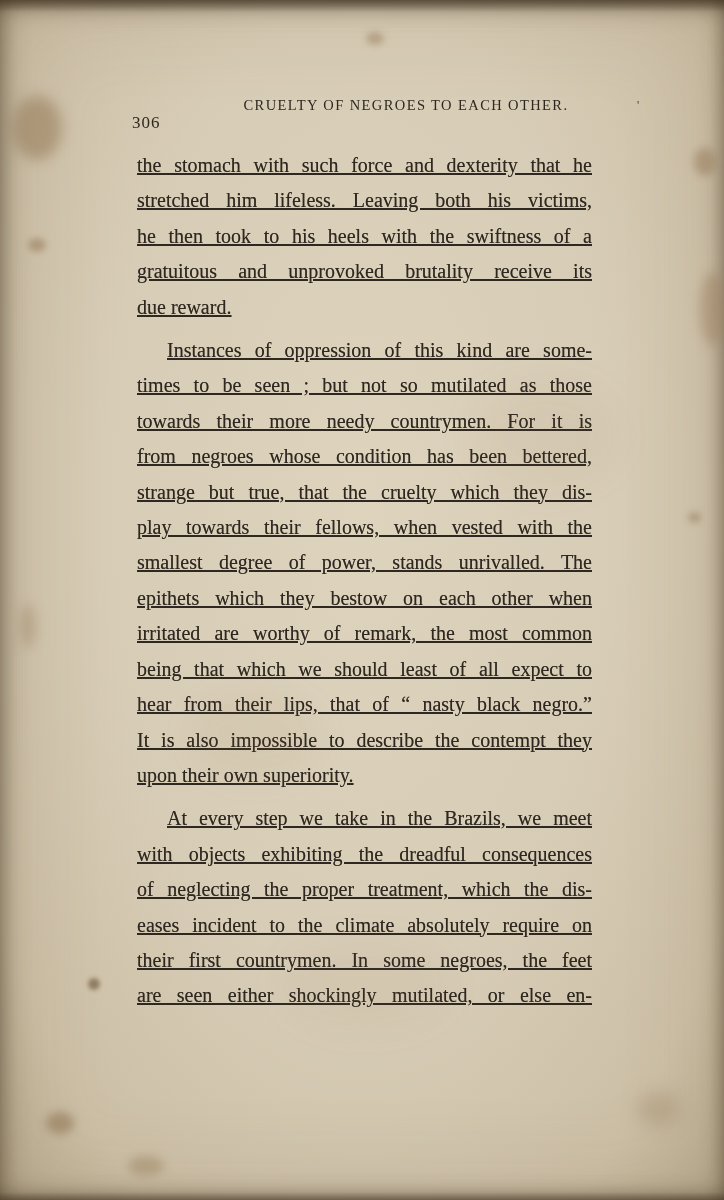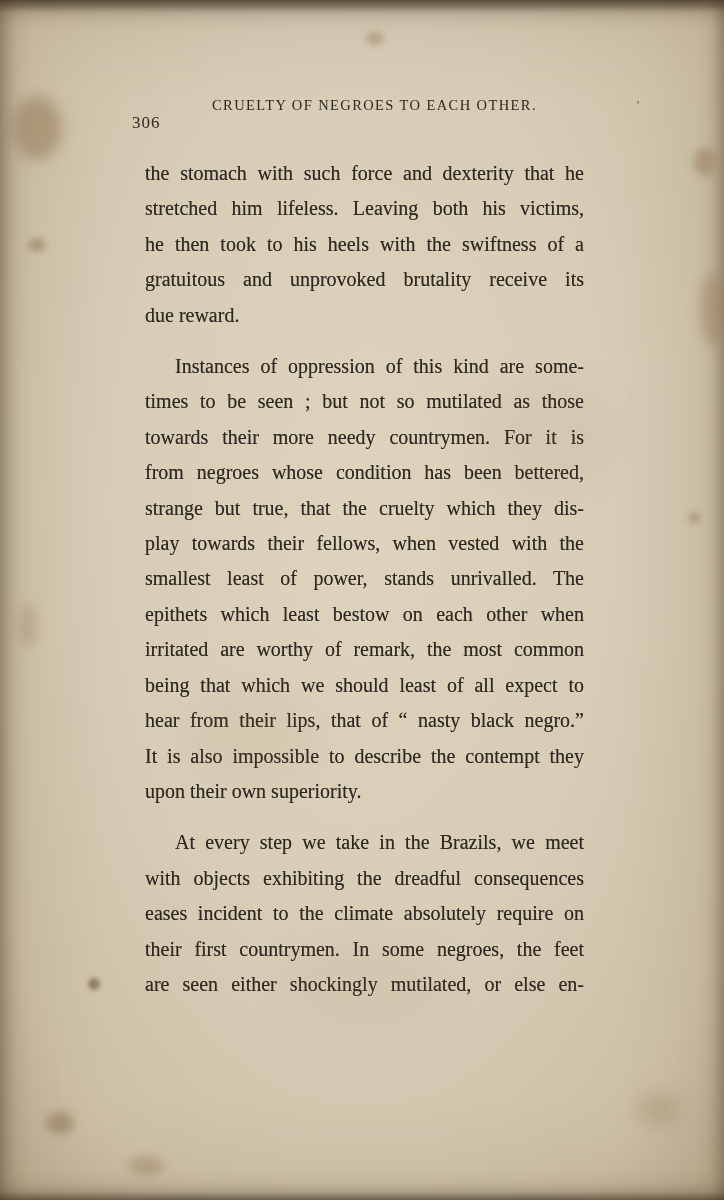--- a/index.html
+++ b/index.html
@@ -43,42 +43,42 @@
   .pagenum {
     position: absolute;
     left: 2px;
     top: 16px;
     font-size: 17px;
     letter-spacing: 1px;
   }
   .running {
     display: block;
     padding-left: 82px;
-    text-align: left;
+    text-align: center;
     font-size: 14.5px;
     letter-spacing: 1.4px;
     white-space: nowrap;
   }
   .stray {
     position: absolute;
     left: 637px;
     top: 98px;
     font-size: 12px;
     color: #4a3f30;
   }
   .text-body {
     position: absolute;
     left: 129px;
     top: 140px;
     width: 471px;
     font-size: 20px;
     line-height: 35.4px;
     text-rendering: optimizeLegibility;
   }
-  .paragraph { margin: 16px; }
+  .paragraph { margin: 8px; text-decoration: underline; }
   .line {
     text-align: justify;
     text-align-last: justify;
     white-space: normal;
     text-shadow: 0 0 0.5px rgba(47,40,32,0.55);
   }
   .line.indent { padding-left: 30px; }
   .line.no-just { text-align-last: left; }
   .spot {
     position: absolute;
@@ -121,31 +121,32 @@
         <div class="line">gratuitous and unprovoked brutality receive its</div>
         <div class="line no-just">due reward.</div>
       </div>
       <div class="paragraph">
         <div class="line indent">Instances of oppression of this kind are some-</div>
         <div class="line">times to be seen ; but not so mutilated as those</div>
         <div class="line">towards their more needy countrymen.  For it is</div>
         <div class="line">from negroes whose condition has been bettered,</div>
         <div class="line">strange but true, that the cruelty which they dis-</div>
         <div class="line">play towards their fellows, when vested with the</div>
-        <div class="line">smallest least of power, stands unrivalled.  The</div>
-        <div class="line">epithets which least bestow on each other when</div>
+        <div class="line">smallest degree of power, stands unrivalled.  The</div>
+        <div class="line">epithets which they bestow on each other when</div>
         <div class="line">irritated are worthy of remark, the most common</div>
         <div class="line">being that which we should least of all expect to</div>
         <div class="line">hear from their lips, that of “ nasty black negro.”</div>
         <div class="line">It is also impossible to describe the contempt they</div>
         <div class="line no-just">upon their own superiority.</div>
       </div>
       <div class="paragraph">
         <div class="line indent">At every step we take in the Brazils, we meet</div>
         <div class="line">with objects exhibiting the dreadful consequences</div>
+        <div class="line">of neglecting the proper treatment, which the dis-</div>
         <div class="line">eases incident to the climate absolutely require on</div>
         <div class="line">their first countrymen.  In some negroes, the feet</div>
         <div class="line">are seen either shockingly mutilated, or else en-</div>
       </div>
     </div>
 
   <div class="spot s1"></div>
   <div class="spot s2"></div>
   <div class="spot s3"></div>
   <div class="spot s4"></div>

